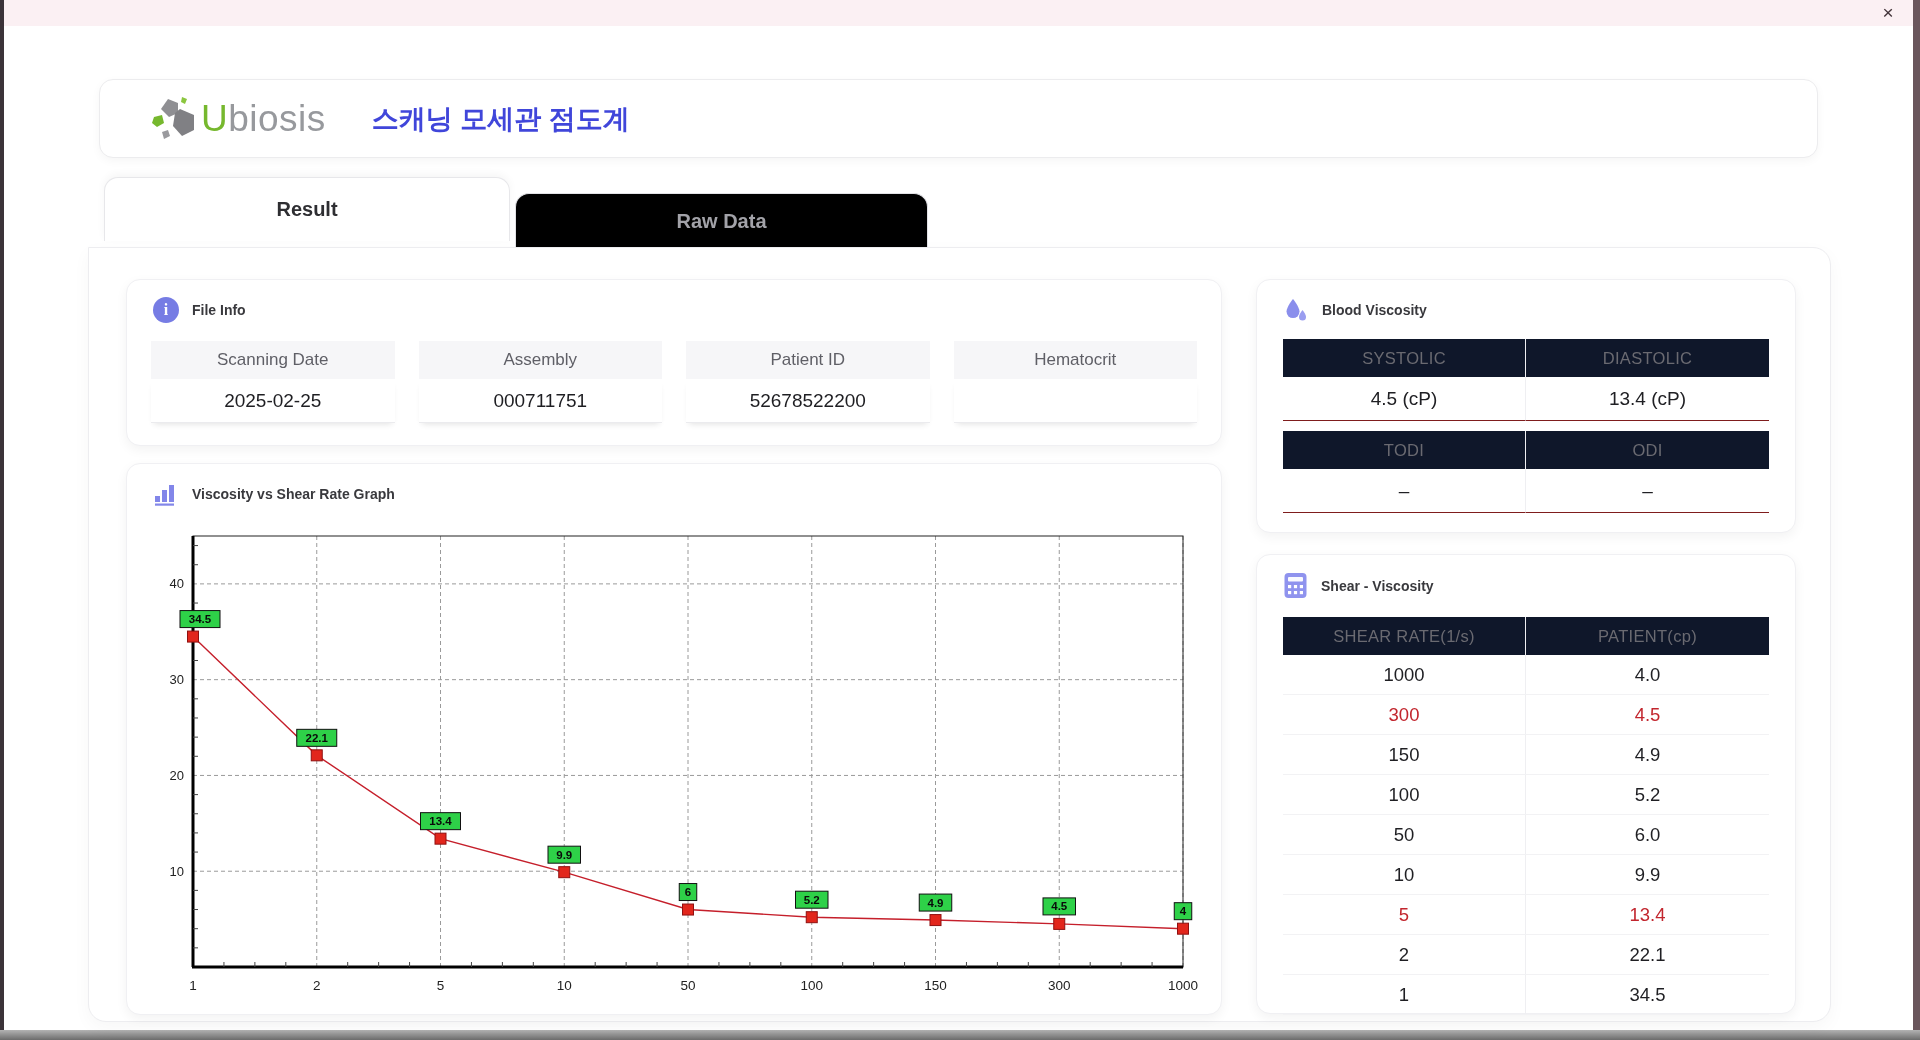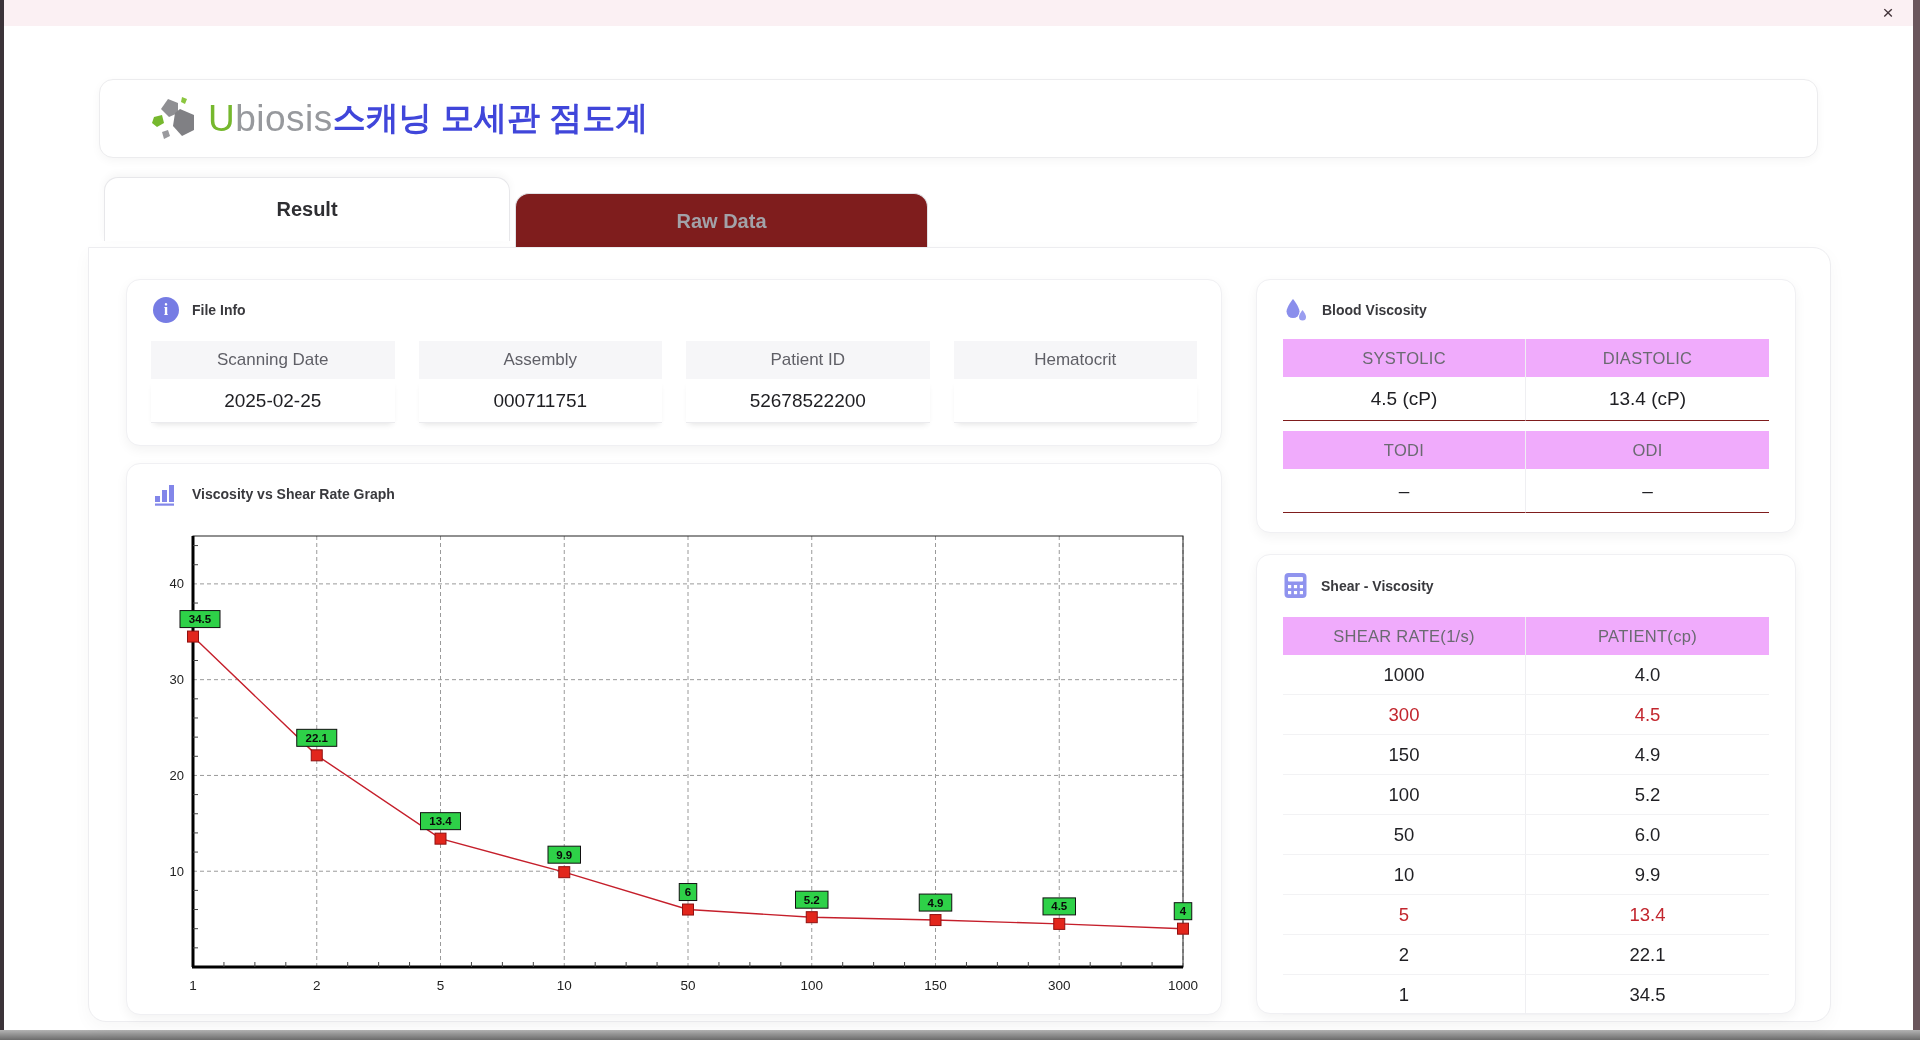--- a/index.html
+++ b/index.html
@@ -12,32 +12,32 @@
   .titlebar   { position:absolute; left:4px; top:0; width:1909px; height:26px; background:#fbf0f3; }
   .close-btn  { position:absolute; right:12px; top:0; width:26px; height:26px; display:flex;
                 align-items:center; justify-content:center; font-size:19px; color:#43343a; cursor:pointer; }
   .bottombar  { position:absolute; left:0; top:1030px; width:1920px; height:10px;
                 background:linear-gradient(#b3b3b3,#6c6c6c); }
 
   
   .header-card { position:absolute; left:99px; top:79px; width:1719px; height:79px; background:#fff;
                  border:1px solid #ececee; border-radius:14px; box-shadow:0 3px 10px rgba(0,0,0,.04);
                  display:flex; align-items:center; padding-left:48px; }
-  .logo-wrap { display:flex; align-items:center; gap:8px; }
+  .logo-wrap { display:flex; align-items:center; gap:1px; }
   .logo-text { font-size:37px; font-weight:500; letter-spacing:.5px; color:#97999d; }
   .logo-text .u { color:#76b82e; }
-  .app-subtitle { font-size:33px; font-weight:700; color:#4046da; }
+  .app-subtitle { margin-left:46px; font-size:27px; font-weight:700; color:#4046da; }
 
   
   .tab { position:absolute; display:flex; align-items:center; justify-content:center;
          font-size:20px; font-weight:700; border-radius:14px 14px 0 0; cursor:pointer; }
   .tab-active   { left:104px; top:177px; width:406px; height:64px; background:#fff; color:#2e2e32;
                   border:1px solid #e7e7ea; border-bottom:none; z-index:3;
                   box-shadow:0 -3px 8px rgba(0,0,0,.04); }
-  .tab-inactive { left:515px; top:193px; width:413px; height:56px; background:#7f1d1d; color:#a2a2a8;
+  .tab-inactive { left:515px; top:193px; width:413px; height:56px; background:#000000; color:#a2a2a8;
                   border:1px solid #e2e2e6; border-bottom:none; z-index:1; }
 
   
   .content-card { position:absolute; left:88px; top:247px; width:1743px; height:775px; background:#fff;
                   border:1px solid #ededf0; border-radius:0 18px 18px 18px; z-index:2;
                   box-shadow:0 6px 18px rgba(0,0,0,.035); }
 
   .card { position:absolute; background:#fff; border:1px solid #f0f0f3; border-radius:14px;
           box-shadow:0 4px 12px rgba(0,0,0,.05); }
   .card-header { display:flex; align-items:center; gap:13px; padding:17px 26px 12px; }
@@ -57,21 +57,21 @@
 
   
   .graph-card { left:37px; top:215px; width:1096px; height:552px; }
   .chart-wrap { position:absolute; left:26px; top:60px; width:1060px; height:480px; }
 
   
   .bv-card { left:1167px; top:31px; width:540px; height:254px; }
   .bv-body { padding:4px 26px 0; }
   .bv-table { margin-bottom:10px; }
   .row2 { display:grid; grid-template-columns:1fr 1fr; }
-  .bv-head { height:38px; background:#f0abfc; display:flex; align-items:center; justify-content:center;
+  .bv-head { height:38px; background:#0f172a; display:flex; align-items:center; justify-content:center;
              font-size:16.5px; color:#6a6a71; letter-spacing:.3px; }
   .bv-val  { height:44px; display:flex; align-items:center; justify-content:center; font-size:19px;
              color:#202024; border-bottom:1px solid #7f1d1d; }
   .sep-r { border-right:1px solid #efeff2; }
 
   
   .sv-card { left:1167px; top:306px; width:540px; height:460px; }
   .sv-body { padding:6px 26px 0; }
   .sv-row  { display:grid; grid-template-columns:1fr 1fr; height:40px; border-bottom:1px solid #f2f2f4; }
   .sv-cell { display:flex; align-items:center; justify-content:center; font-size:18.5px; color:#1f1f23; }

